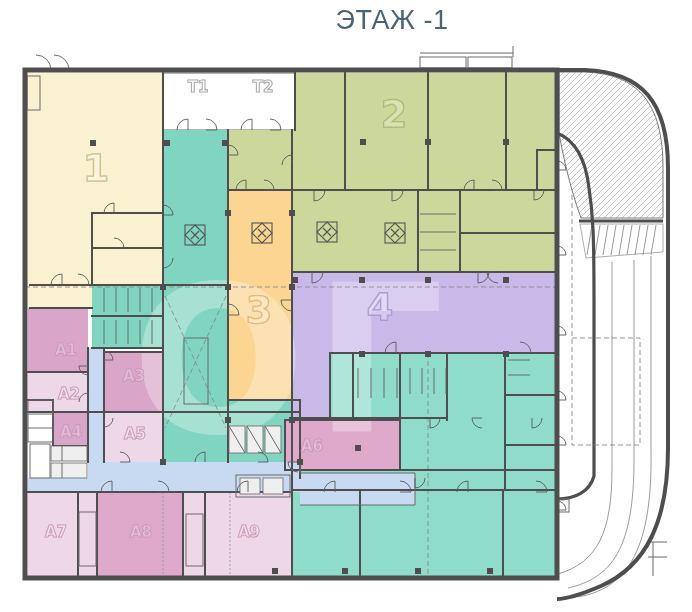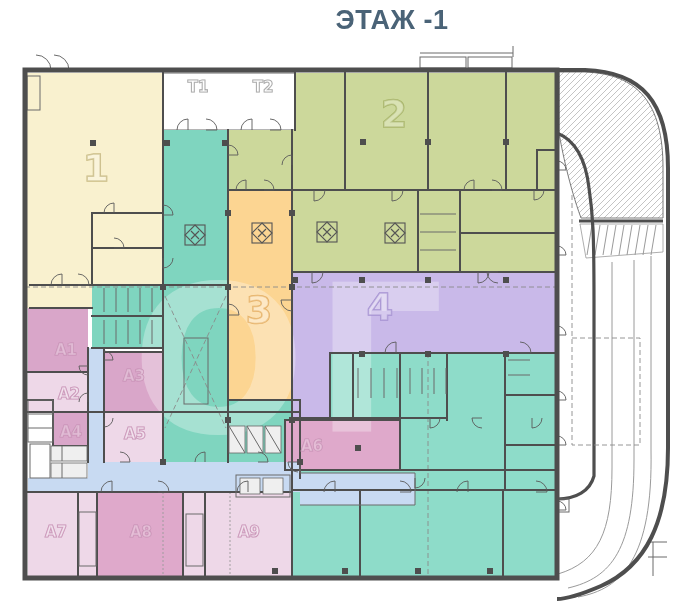--- a/index.html
+++ b/index.html
@@ -1,20 +1,20 @@
 <!DOCTYPE html>
 <html><head>
 <meta charset="utf-8">
 <style>
   html,body{margin:0;padding:0;background:#fff;}
   .page{position:relative;width:692px;height:612px;background:#fff;overflow:hidden;
         font-family:"Liberation Sans",sans-serif;}
   .title{position:absolute;top:5px;left:0;width:100%;box-sizing:border-box;
          padding-left:92px;text-align:center;font-size:27px;letter-spacing:0.5px;
-         color:#4a6377;font-family:"Liberation Sans",sans-serif;font-weight:bold;}
+         color:#4a6377;font-family:"Liberation Sans",sans-serif;}
   svg{position:absolute;left:0;top:0;}
   .w2{stroke:#4e4e4e;stroke-width:2;fill:none;stroke-linecap:square;}
   .w1{stroke:#6a6a6a;stroke-width:1;fill:none;}
   .door{stroke:#5a5a5a;stroke-width:0.9;fill:none;}
   .dash{stroke:#8a8a8a;stroke-width:0.9;fill:none;stroke-dasharray:5 3;}
   .dot{stroke:#9a9a9a;stroke-width:0.9;fill:none;stroke-dasharray:2 2;}
   .col{fill:#4e4e4e;}
   .lane{stroke:#9a9a9a;stroke-width:1;fill:none;}
   .fix{fill:#efefef;stroke:#666;stroke-width:0.8;}
   .lbl{font-family:"DejaVu Sans",sans-serif;font-weight:bold;text-anchor:middle;

